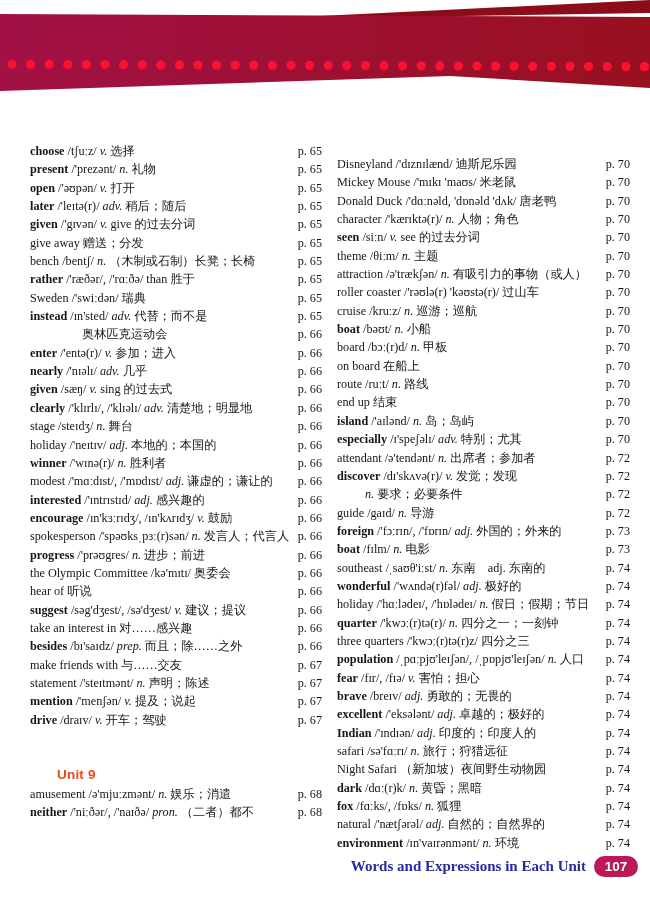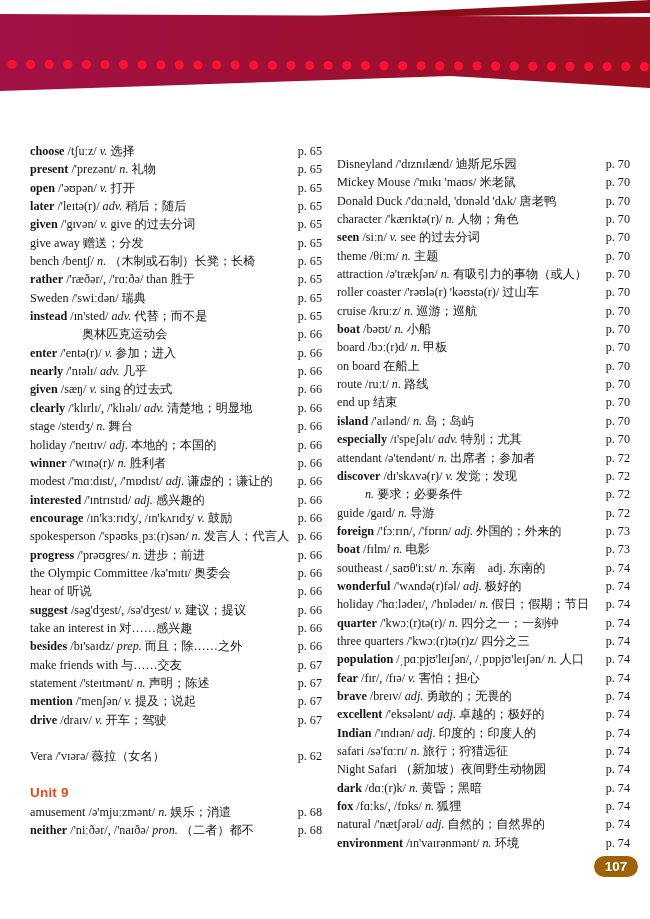--- a/index.html
+++ b/index.html
@@ -7,21 +7,21 @@
        font-family:"Liberation Serif","DejaVu Serif",serif;color:#161616;}
   .ribbon{position:absolute;top:0;left:0;width:650px;height:100px;}
   .col{position:absolute;top:142px;}
   .col-left{left:30px;width:292px;}
   .col-right{left:337px;width:293px;margin-top:13px;}
   .row{display:flex;align-items:baseline;height:18.35px;font-size:12.2px;line-height:18.35px;}
   .row .txt{flex:1 1 auto;min-width:0;white-space:nowrap;overflow:hidden;}
   .row .page{flex:0 0 auto;padding-left:4px;}
   .head-b{font-weight:700;}
   .pos{font-style:italic;}
-  .heading-row{height:19px;display:flex;align-items:center;}
+  .heading-row{height:19px;display:flex;align-items:center;margin-left:27px;}
   .unit-heading{font-family:"Liberation Sans","DejaVu Sans",sans-serif;font-weight:700;
                 font-size:13.5px;color:#e8481b;letter-spacing:.2px;}
   .footer{position:absolute;top:856px;right:12px;display:flex;align-items:center;gap:8px;}
   .footer-title{font-weight:700;font-size:15px;color:#2a2aa0;}
   .page-badge{display:inline-block;min-width:44px;height:21px;line-height:21px;border-radius:11px;
               background:#7fd111;color:#ffffff;font-family:"Liberation Sans","DejaVu Sans",sans-serif;
               font-weight:700;font-size:13.5px;text-align:center;
               text-shadow:0 1px 1px rgba(40,90,0,.45);}
 </style>
 </head>
@@ -201,24 +201,20 @@
     </div>
     <div class="row">
       <span class="txt"><span class="head head-b">mention</span><span class="phon"> /'menʃən/</span><i class="pos"> v.</i><span class="def"> 提及；说起</span></span>
       <span class="page">p. 67</span>
     </div>
     <div class="row">
       <span class="txt"><span class="head head-b">drive</span><span class="phon"> /draɪv/</span><i class="pos"> v.</i><span class="def"> 开车；驾驶</span></span>
       <span class="page">p. 67</span>
     </div>
     <div class="row"></div>
-    <div class="row">
-      <span class="txt"><span class="head">Vera</span><span class="phon"> /'vɪərə/</span><span class="def"> 薇拉（女名）</span></span>
-      <span class="page">p. 62</span>
-    </div>
     <div class="row"></div>
     <div class="row heading-row">
       <span class="unit-heading">Unit 9</span>
     </div>
     <div class="row">
       <span class="txt"><span class="head">amusement</span><span class="phon"> /ə'mjuːzmənt/</span><i class="pos"> n.</i><span class="def"> 娱乐；消遣</span></span>
       <span class="page">p. 68</span>
     </div>
     <div class="row">
       <span class="txt"><span class="head head-b">neither</span><span class="phon"> /'niːðər/, /'naɪðə/</span><i class="pos"> pron.</i><span class="def"> （二者）都不</span></span>
@@ -374,14 +370,15 @@
       <span class="txt"><span class="head">natural</span><span class="phon"> /'nætʃərəl/</span><i class="pos"> adj.</i><span class="def"> 自然的；自然界的</span></span>
       <span class="page">p. 74</span>
     </div>
     <div class="row">
       <span class="txt"><span class="head head-b">environment</span><span class="phon"> /ɪn'vaɪrənmənt/</span><i class="pos"> n.</i><span class="def"> 环境</span></span>
       <span class="page">p. 74</span>
     </div>
   </div>
 
 <div class="footer">
-  <span class="page-badge" style="background: #a16207;">107</span>
+  <span class="footer-title" style="color: rgb(42, 42, 160);">Words and Expressions in Each Unit</span>
+  <span class="page-badge" style="background: #be185d;">107</span>
 </div>
 
 </body></html>

